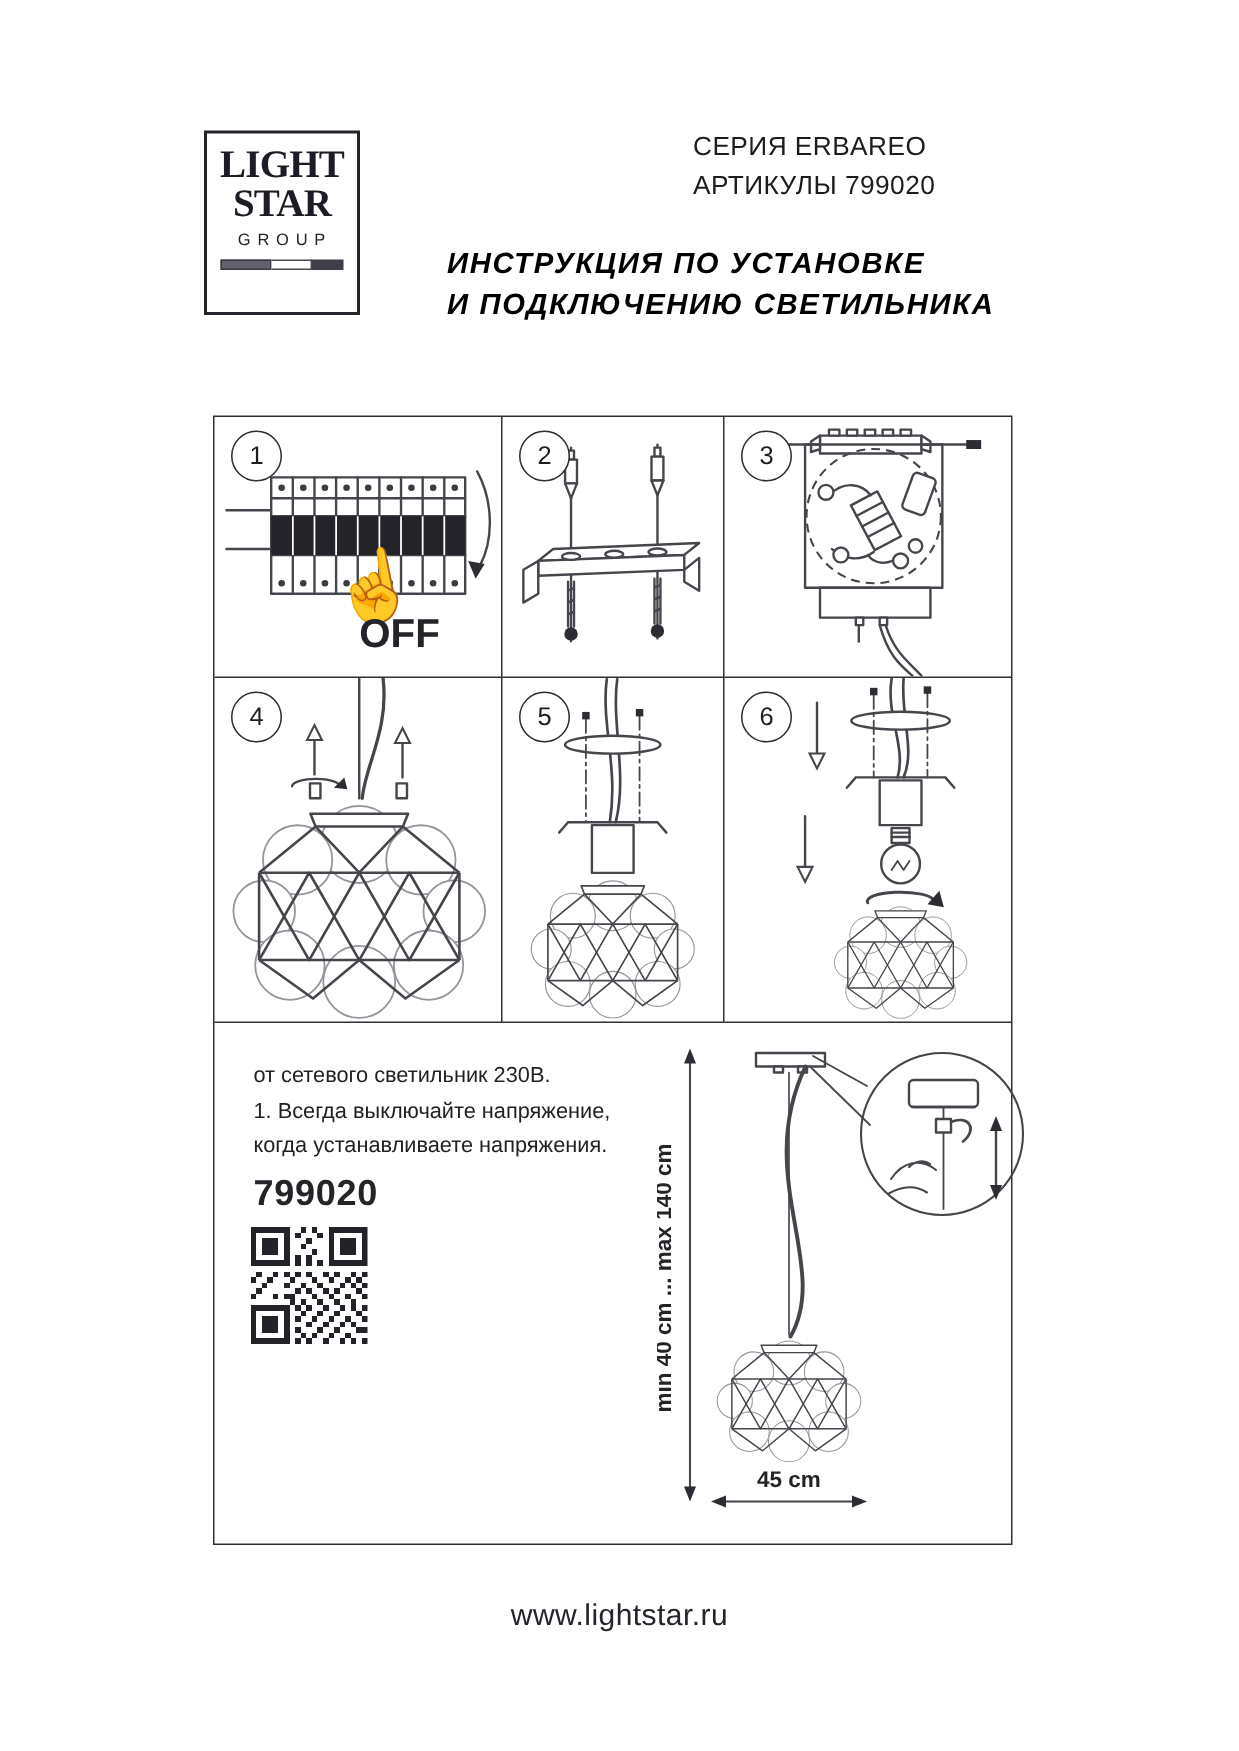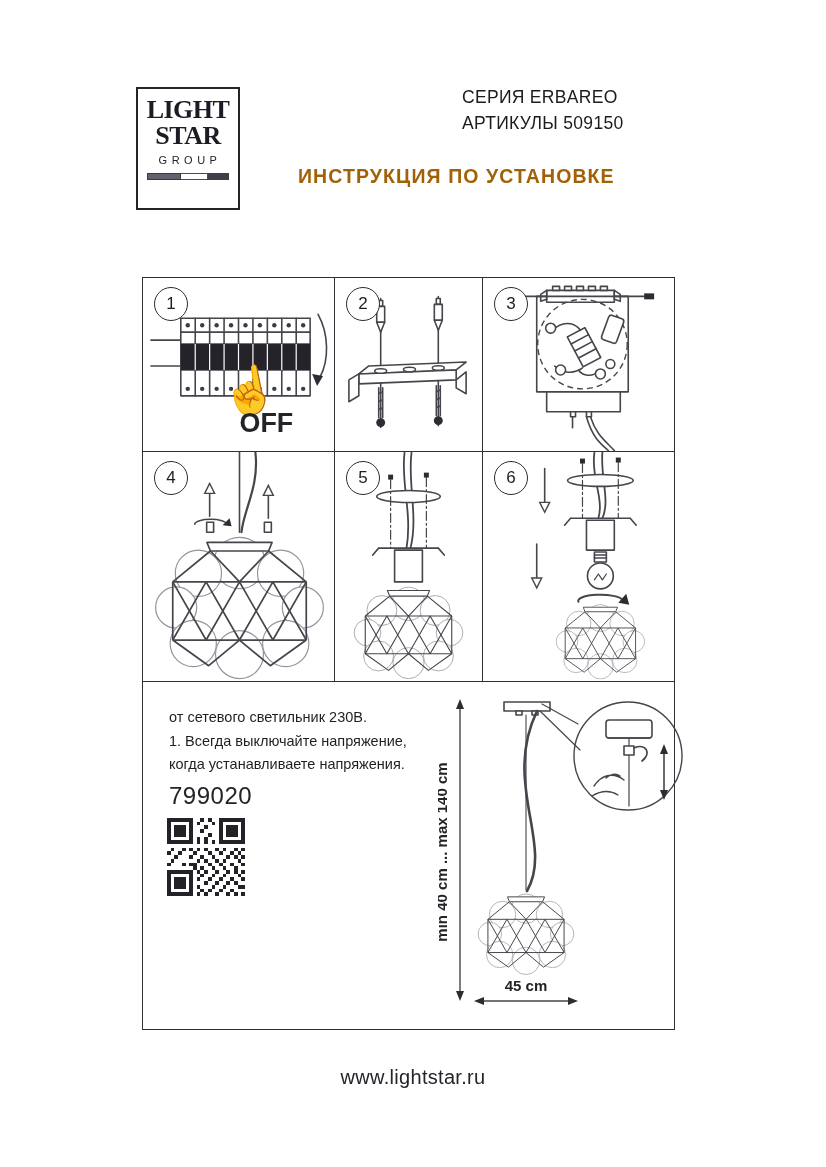--- a/index.html
+++ b/index.html
@@ -13,38 +13,38 @@
         line-height:26px;letter-spacing:-0.5px;color:#1c1c24;}
   .logo .group{font-size:11px;letter-spacing:4.5px;margin-top:5px;color:#24242a;padding-left:4px;}
   .logo .bar{display:flex;height:7px;margin:7px 9px 0 9px;}
   .logo .bar .b1{width:40%;background:#62626e;border:1px solid #3a3a42;}
   .logo .bar .b2{width:34%;background:#fff;border:1px solid #4a4a52;border-left:none;}
   .logo .bar .b3{width:26%;background:#3f3f49;}
 
   .hdr-series{position:absolute;left:462px;top:84px;font-size:17.5px;font-weight:400;
         line-height:26px;letter-spacing:0.3px;color:#1b1b20;white-space:nowrap;}
   .hdr-title{position:absolute;left:298px;top:163px;font-size:19.5px;font-weight:700;
-        line-height:27px;letter-spacing:1.1px;color:#a16207;white-space:nowrap;}
+        line-height:27px;letter-spacing:1.1px;color:#000000;white-space:nowrap;font-style:italic;}
 
   
   .table{position:absolute;left:142px;top:277px;width:533px;height:753px;
         border:1.6px solid #303036;box-sizing:border-box;display:grid;
         grid-template-columns:192px 148px 1fr;grid-template-rows:174px 230px 1fr;background:#fff;}
   .cell{position:relative;box-sizing:border-box;}
   .br{border-right:1.4px solid #303036;}
   .bb{border-bottom:1.4px solid #303036;}
   .bottom-cell{grid-column:1 / span 3;position:relative;}
   .stepnum{position:absolute;left:11px;top:9px;width:32px;height:32px;border:1.6px solid #2c2c32;
         border-radius:50%;display:flex;align-items:center;justify-content:center;
         font-size:17px;color:#1d1d22;background:#fff;z-index:2;}
   .diag{position:absolute;left:0;top:0;width:100%;height:100%;}
 
   
   .notes{position:absolute;left:26px;top:24px;font-size:14.5px;line-height:23.5px;color:#1f1f24;}
-  .article{position:absolute;left:26px;top:100px;font-size:24px;font-weight:400;
+  .article{position:absolute;left:26px;top:100px;font-size:24px;font-weight:700;
         letter-spacing:0.5px;color:#232328;}
   .qr{position:absolute;left:24px;top:136px;width:78px;height:78px;}
   .pendant{position:absolute;left:295px;top:12px;width:270px;height:326px;}
 
   .footer{position:absolute;left:0;top:1066px;width:826px;text-align:center;
         font-size:20px;font-weight:400;letter-spacing:0.3px;color:#24242a;}
 
   svg .ln{stroke:#45454c;stroke-width:1.6;fill:none;stroke-linecap:round;stroke-linejoin:round;}
   svg .fill{fill:#fff;}
   svg .dark{fill:#2c2c32;stroke:none;}
@@ -86,24 +86,25 @@
     <div class="group">GROUP</div>
     <div class="bar">
       <div class="b1"></div>
         <div class="b2"></div>
         <div class="b3"></div>
     </div>
   </div>
 
   <div class="hdr-series">
     <div>СЕРИЯ ERBAREO</div>
-    <div>АРТИКУЛЫ 509150</div>
+    <div>АРТИКУЛЫ 799020</div>
   </div>
   <div class="hdr-title">
     <div>ИНСТРУКЦИЯ ПО УСТАНОВКЕ</div>
+    <div>И ПОДКЛЮЧЕНИЮ СВЕТИЛЬНИКА</div>
   </div>
 
   <div class="table">
 
     <div class="cell br bb">
       <div class="stepnum">1</div>
       <svg class="diag" viewBox="0 0 192 173">
         <g class="ln">
           <path d="M8,62 H38 M8,88 H38"></path>
           <rect x="38" y="40" width="130" height="78" class="fill"></rect>

